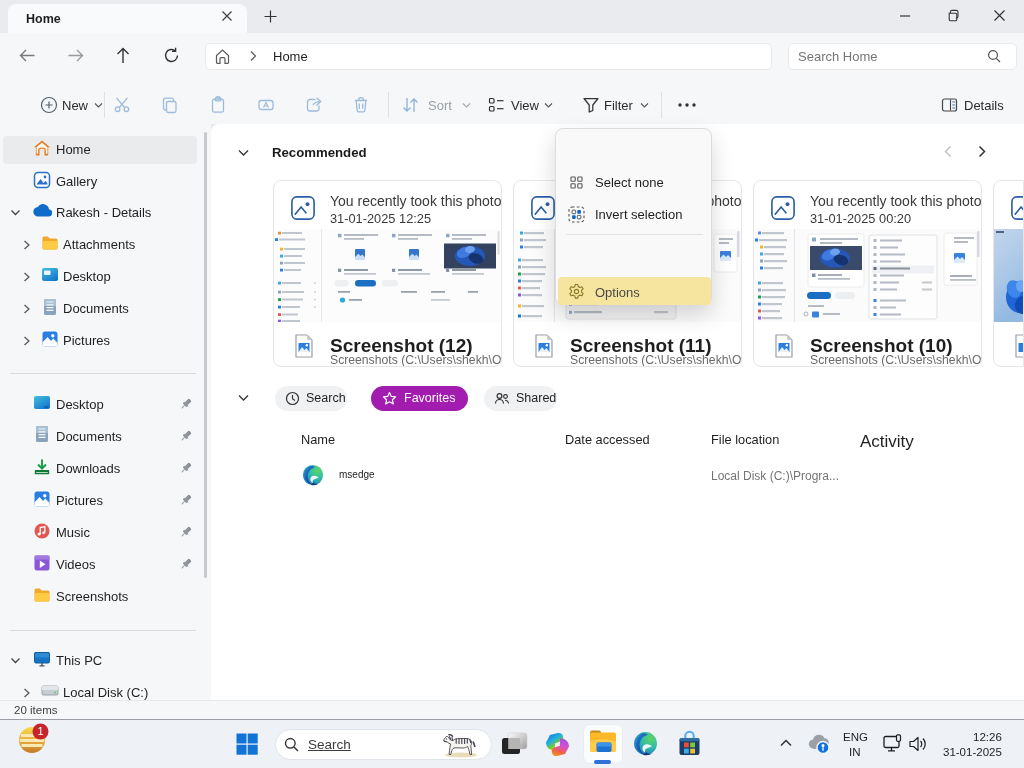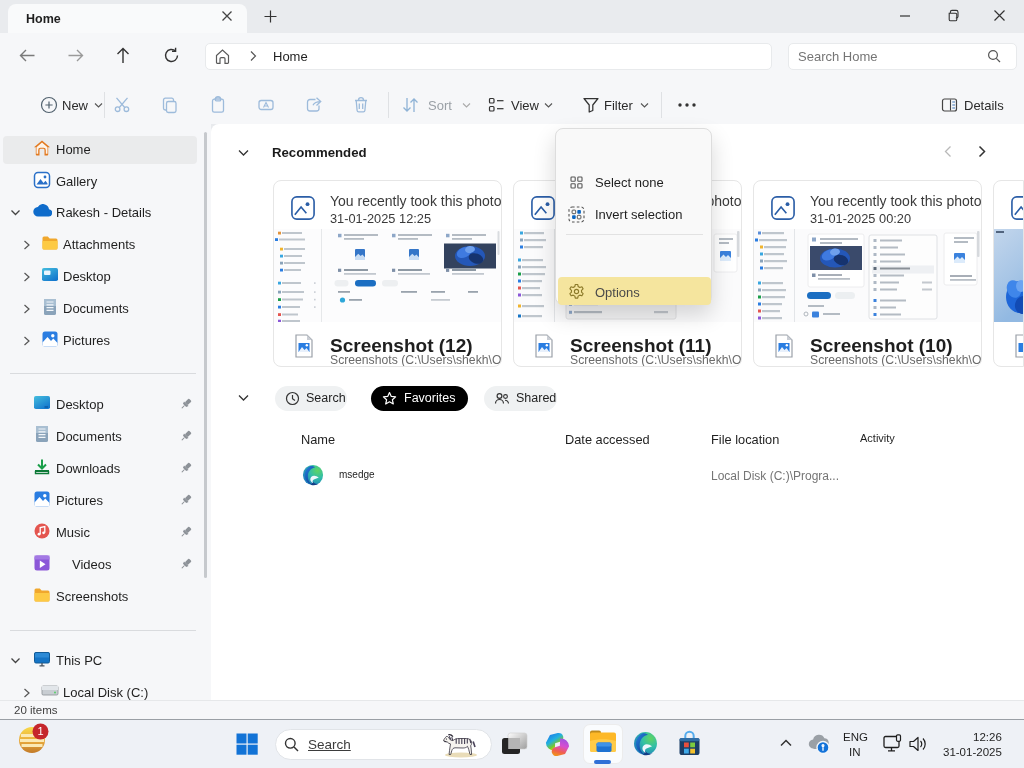--- a/index.html
+++ b/index.html
@@ -325,21 +325,21 @@
         <rect x="6.5" y="9" width="1" height="4" rx="0.5"></rect>
       </g>
     </svg>
   </div>
 <div class="srow" style="top:549px">
     <svg style="position:absolute;left:33px;top:5px" width="18" height="18" viewBox="0 0 18 18">
       <rect x="1.5" y="1.5" width="15" height="15" rx="2.5" fill="#8b57d8"></rect>
       <rect x="1.5" y="1.5" width="15" height="4" fill="#a379e4"></rect>
       <path d="M6.8 6.5 L12.5 10.2 L6.8 13.9 Z" fill="#fff"></path>
     </svg>
-    <span class="lbl" style="left:72px">Videos</span>
+    <span class="lbl" style="left:56px">Videos</span>
     <svg class="pin" viewBox="0 0 14 14">
       <g transform="rotate(45 7 7)" fill="#8d9298">
         <rect x="5" y="1.1" width="4" height="5.6" rx="0.9"></rect>
         <path d="M3.8 6.6 h6.4 l-0.9 2.4 h-4.6 Z"></path>
         <rect x="6.5" y="9" width="1" height="4" rx="0.5"></rect>
       </g>
     </svg>
   </div>
 <div class="srow" style="top:581px">
     <svg style="position:absolute;left:33px;top:5px" width="18" height="18" viewBox="0 0 18 18">
@@ -718,40 +718,40 @@
 <svg class="abs" style="left:237px;top:393px" width="13" height="10" viewBox="0 0 13 10">
     <path d="M2 2.5 L6.5 7 L11 2.5" stroke="#333" stroke-width="1.3" fill="none"></path>
   </svg>
 <div class="pill" style="left:275px;width:72px;">
     <svg style="position:absolute;left:10px;top:5px" width="15" height="15" viewBox="0 0 15 15">
       <circle cx="7.5" cy="7.5" r="6" stroke="#333" stroke-width="1.2" fill="none"></circle>
       <path d="M7.5 4 V7.8 L10 9.5" stroke="#333" stroke-width="1.2" fill="none"></path>
     </svg>
     <span style="position:absolute;left:31px;top:5px;">Search</span>
   </div>
-<div class="pill" style="left:371px;width:97px;background:#000000;color:#fff;">
+<div class="pill" style="left:371px;width:97px;background:#a21caf;color:#fff;">
     <svg style="position:absolute;left:11px;top:5px" width="15" height="15" viewBox="0 0 15 15">
       <path d="M7.5 1.5 L9.3 5.4 L13.6 5.9 L10.4 8.8 L11.3 13 L7.5 10.8 L3.7 13 L4.6 8.8 L1.4 5.9 L5.7 5.4 Z" stroke="#fff" stroke-width="1.2" fill="none" stroke-linejoin="round"></path>
     </svg>
     <span style="position:absolute;left:33px;top:5px;">Favorites</span>
   </div>
 <div class="pill" style="left:484px;width:73px;">
     <svg style="position:absolute;left:10px;top:5px" width="16" height="15" viewBox="0 0 16 15">
       <circle cx="5.5" cy="5" r="2.4" stroke="#333" stroke-width="1.2" fill="none"></circle>
       <path d="M1.5 12.5 a4 4 0 0 1 8 0" stroke="#333" stroke-width="1.2" fill="none"></path>
       <circle cx="11.5" cy="5.5" r="1.9" stroke="#333" stroke-width="1.1" fill="none"></circle>
       <path d="M11 9.2 a3.4 3.4 0 0 1 3.5 3.3" stroke="#333" stroke-width="1.1" fill="none"></path>
     </svg>
     <span style="position:absolute;left:32px;top:5px;">Shared</span>
   </div>
 
 <span class="abs" style="left:301px;top:432px;font-size:12.8px;color:#1f1f1f;">Name</span>
 <span class="abs" style="left:565px;top:432px;font-size:12.8px;color:#1f1f1f;">Date accessed</span>
 <span class="abs" style="left:711px;top:432px;font-size:12.8px;color:#1f1f1f;">File location</span>
-<span class="abs" style="left:860px;top:432px;font-size:11px;color:#1f1f1f;">Activity</span>
+<span class="abs" style="left:860px;top:432px;font-size:17px;color:#1f1f1f;">Activity</span>
 <svg class="abs" style="left:302px;top:464px" width="22" height="22" viewBox="0 0 24 24">
     <defs>
       <radialGradient id="mg1" cx="0.72" cy="0.28" r="0.9">
         <stop offset="0" stop-color="#5fd463"></stop>
         <stop offset="0.42" stop-color="#32bfa7"></stop>
         <stop offset="1" stop-color="#1a6fc4"></stop>
       </radialGradient>
       <linearGradient id="mg2" x1="0.1" y1="0.2" x2="0.7" y2="1">
         <stop offset="0" stop-color="#2277d3"></stop>
         <stop offset="1" stop-color="#0e3d92"></stop>

